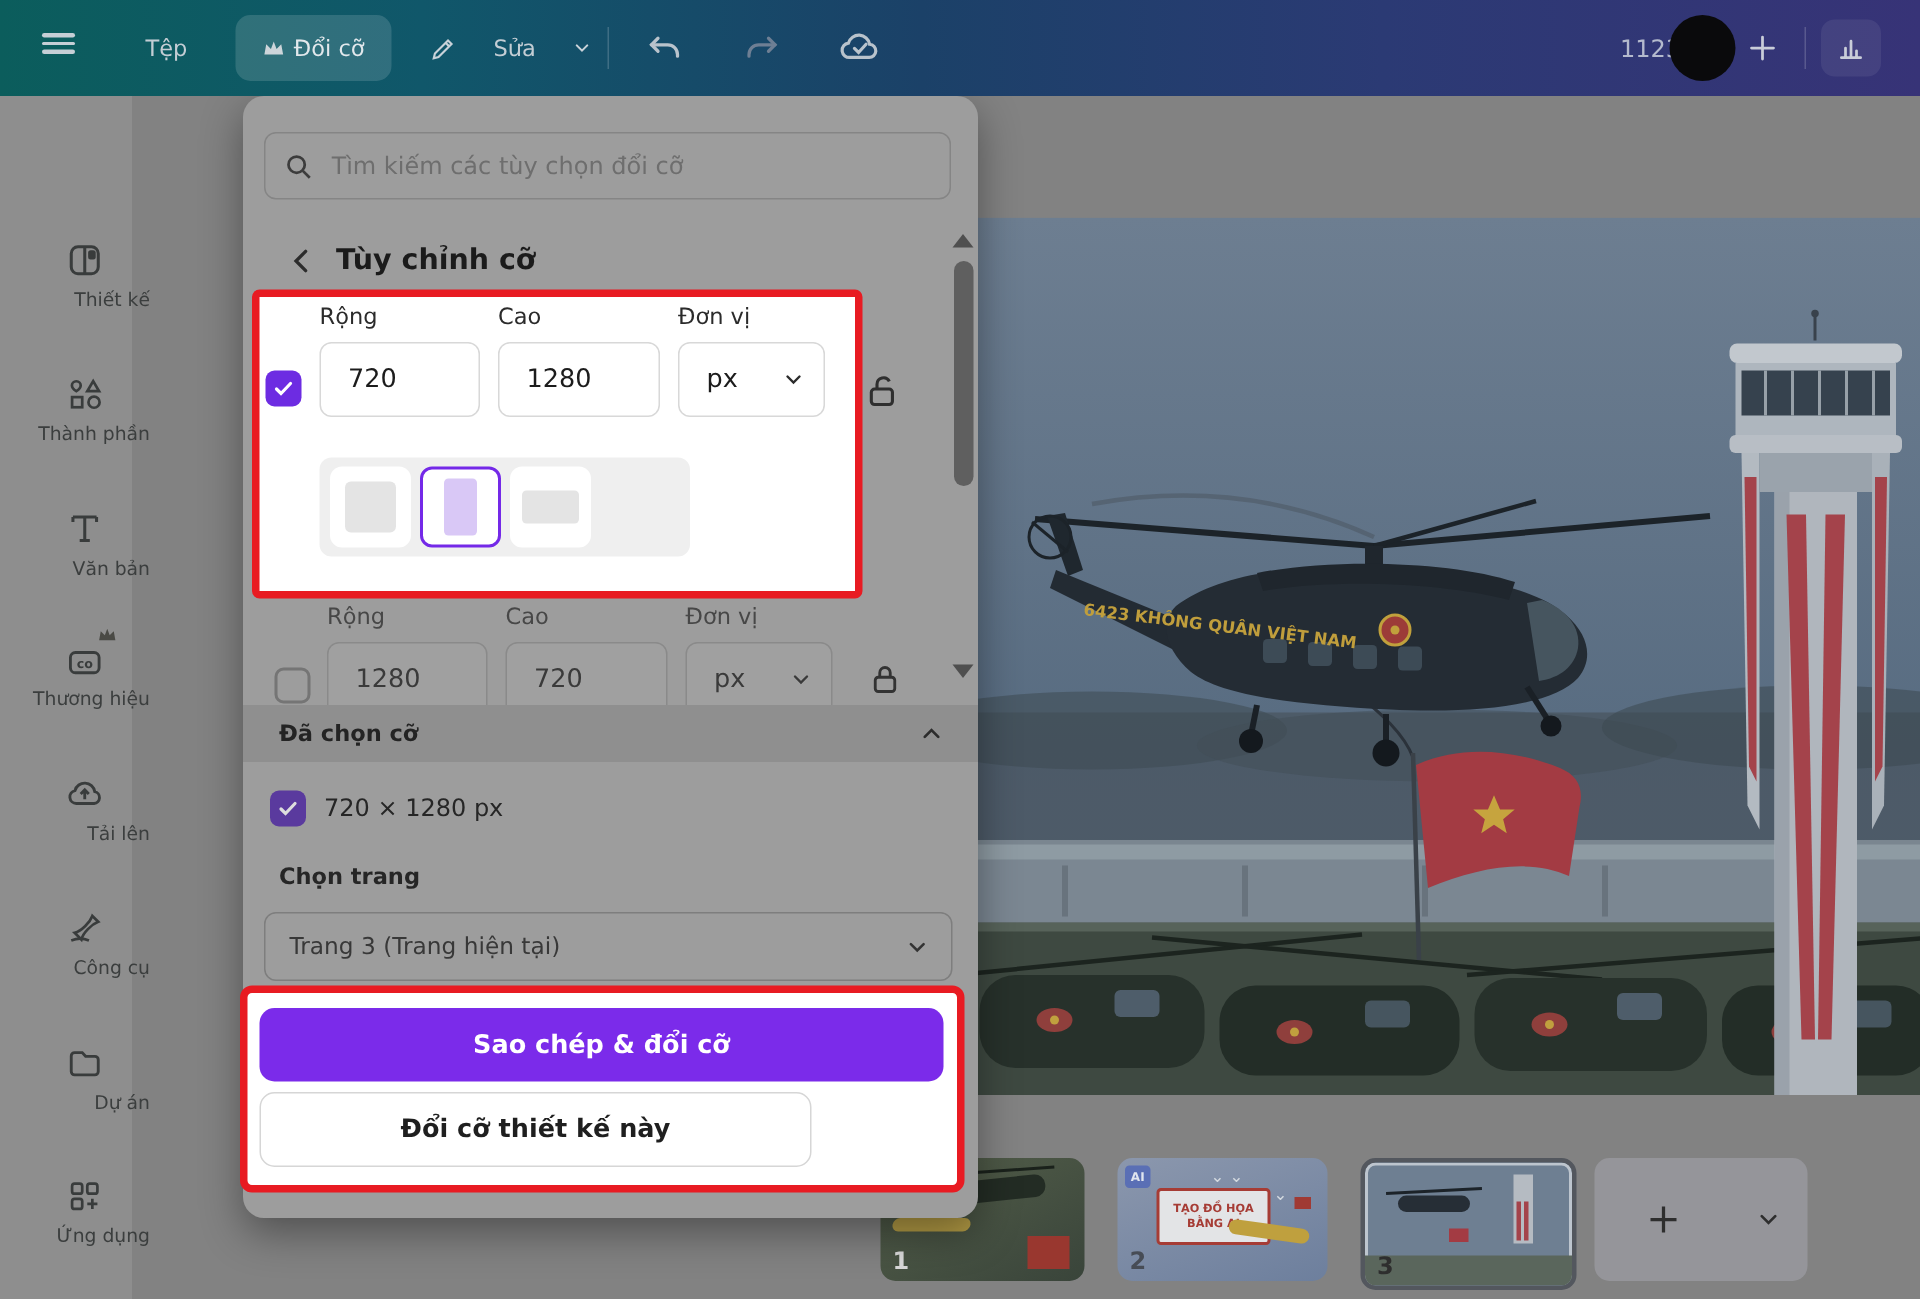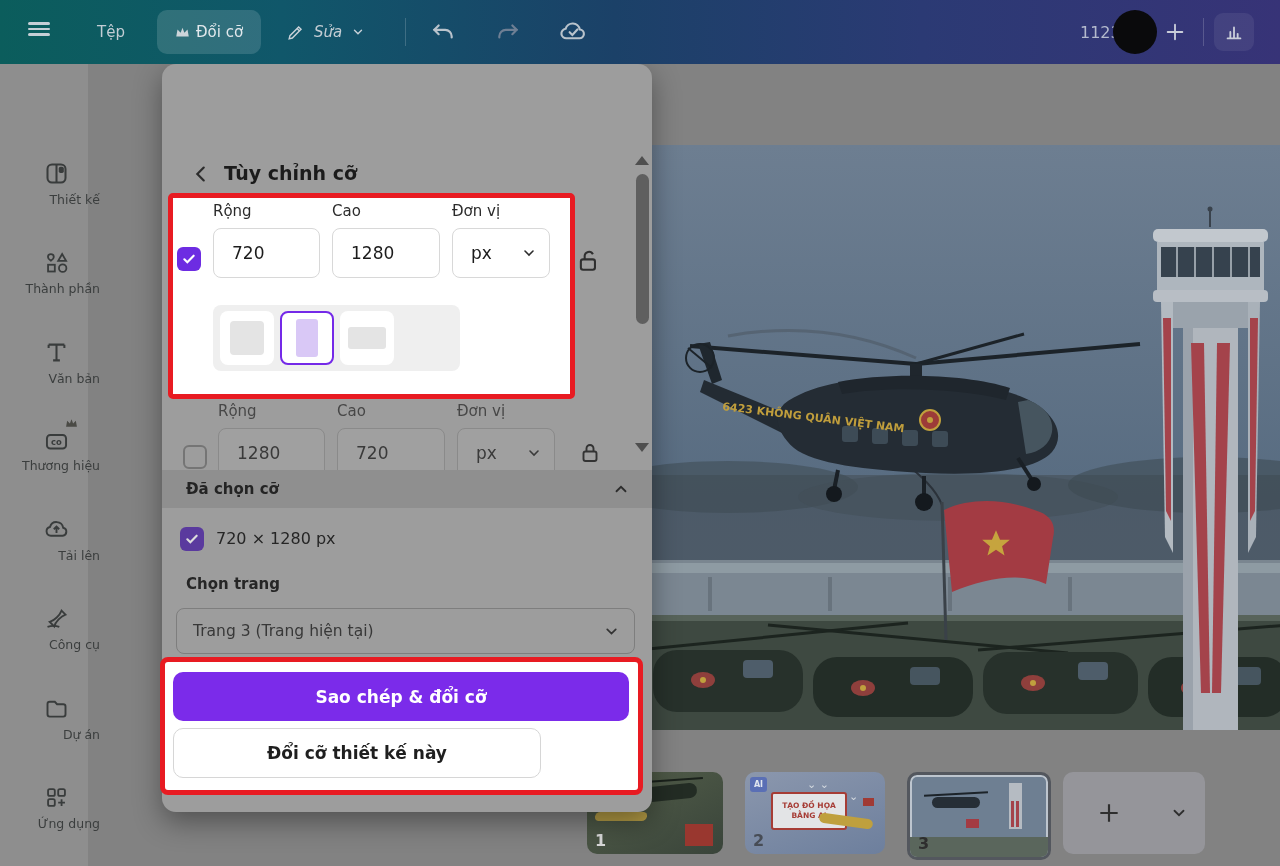--- a/index.html
+++ b/index.html
@@ -313,20 +313,27 @@
             <rect x="4.5" y="13.5" width="6" height="6" rx="1.5" stroke="#393c3c" stroke-width="1.6" fill="none"></rect>
             <path d="M16.5 13.5 V19.5 M13.5 16.5 H19.5" stroke="#393c3c" stroke-width="1.6" fill="none"></path>
           </svg>
         </div>
       <div class="lbl">Ứng dụng</div>
     </div>
   </div>
   <div class="assist"></div>
 
   <div class="panel">
+    <div class="searchbox">
+      <svg width="20" height="20" viewBox="0 0 24 24">
+          <circle cx="10.5" cy="10.5" r="6.5" stroke="#3c3c3c" stroke-width="2.2" fill="none"></circle>
+          <line x1="15.5" y1="15.5" x2="21" y2="21" stroke="#3c3c3c" stroke-width="2.2"></line>
+        </svg>
+      <input type="text" placeholder="Tìm kiếm các tùy chọn đổi cỡ" style="">
+    </div>
 
     <div class="back">
       <svg width="22" height="22" viewBox="0 0 24 24">
           <path d="M15 5 L8 12 L15 19" stroke="#2c2c2c" stroke-width="2.4" fill="none" stroke-linecap="round"></path>
         </svg>
     </div>
     <div class="panel-title">Tùy chỉnh cỡ</div>
 
     <div class="hlbox" style="left:6px;top:129px;width:397px;height:196px;">
       <div class="flabel" style="left:40px;top:4px;">Rộng</div>
@@ -417,21 +424,21 @@
         <span></span>
         <span></span>
     </div>
     <div class="tb-item" style="left:97px;">Tệp</div>
     <div class="resize-btn">
       <svg width="15" height="12" viewBox="0 0 24 18">
           <path d="M2 16 L4 5 L9 10 L12 2 L15 10 L20 5 L22 16 Z" fill="#cdd5da"></path>
         </svg>
       <span>Đổi cỡ</span>
     </div>
-    <div class="tb-item" style="left:286px;gap:9px;font-style:italic;">
+    <div class="tb-item" style="left:286px;gap:24px;">
       <svg width="19" height="19" viewBox="0 0 24 24">
           <path d="M4 20 L5 16 L16 5 L19 8 L8 19 Z M14 7 L17 10" stroke="#c9d2d9" stroke-width="1.8" fill="none"></path>
         </svg>
       <span>Sửa</span>
       <svg width="14" height="14" viewBox="0 0 24 24">
           <path d="M6 9 L12 15 L18 9" stroke="#c9d2d9" stroke-width="2.4" fill="none" stroke-linecap="round"></path>
         </svg>
     </div>
     <div class="tb-divider" style="left:405px;"></div>
     <div class="tb-item" style="left:430px;">

